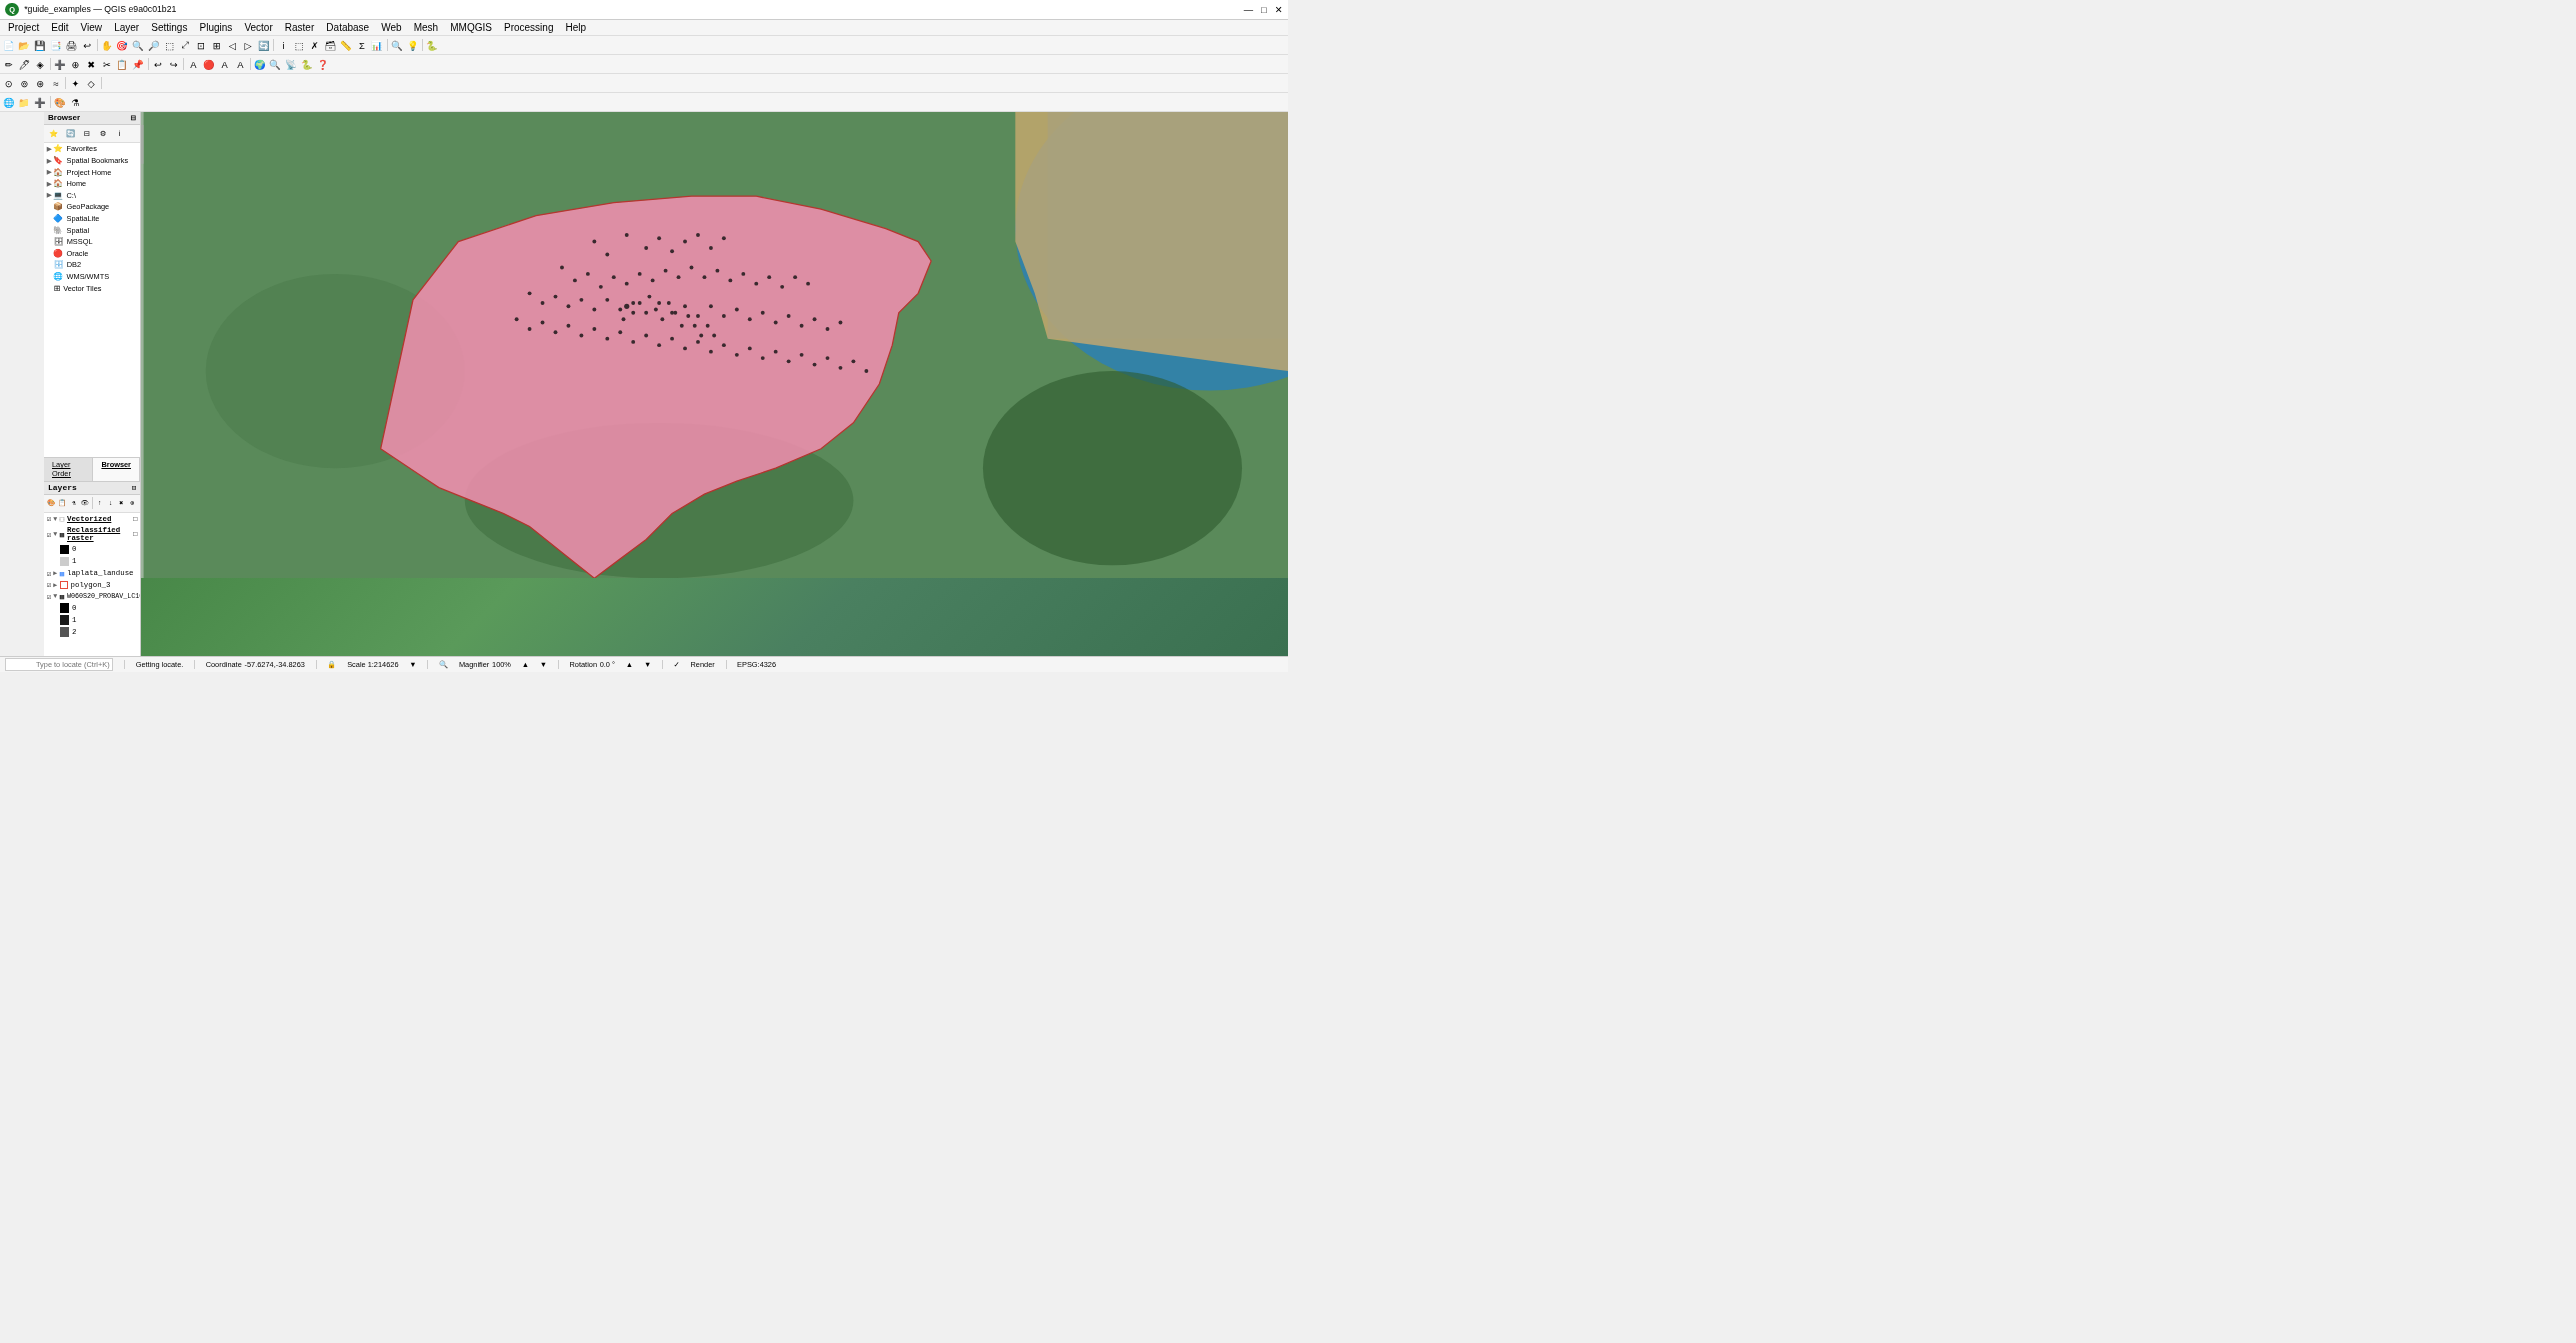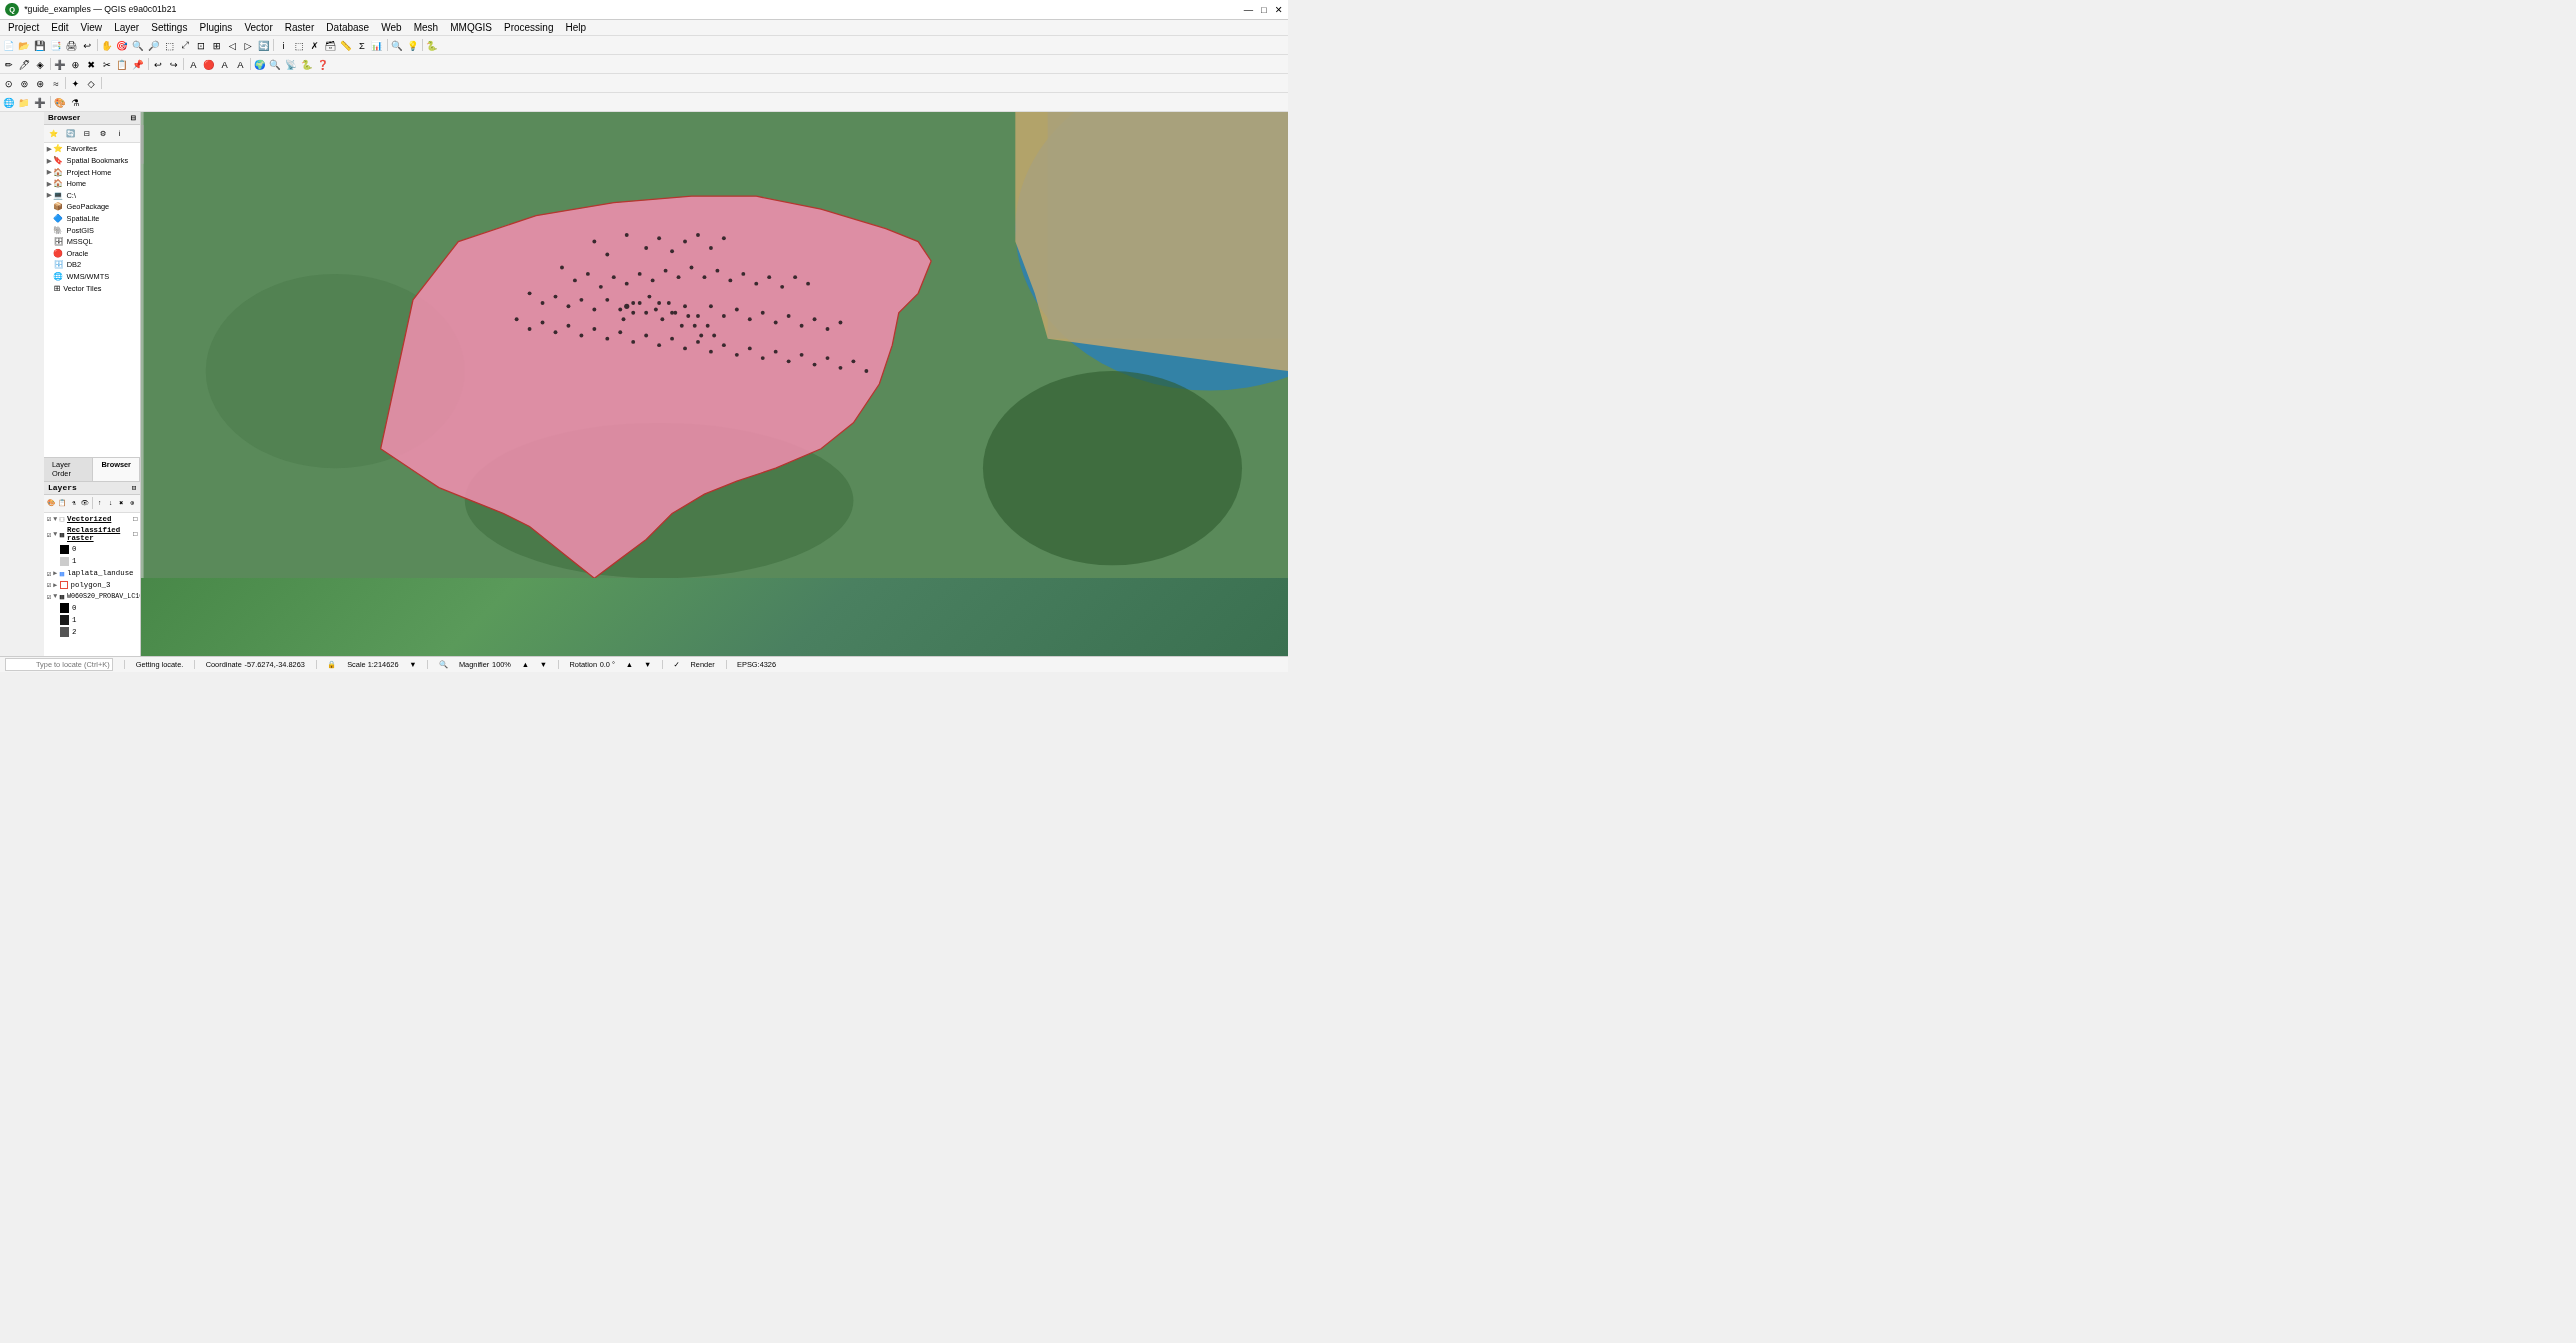--- a/index.html
+++ b/index.html
@@ -118,20 +118,21 @@
     .tab-bar {
       display: flex;
       background: #e0e0e0;
       border-top: 0.7px solid #ccc;
     }
     .tab {
       padding: 2.7px 8px;
       font-size: 7.4px;
       cursor: pointer;
       border-right: 0.7px solid #ccc;
+      text-decoration: underline;
     }
     .tab.active { background: #f9f9f9; font-weight: bold; }
     
     
     .layers-section {
       height: 175px;
       border-top: 0.7px solid #ccc;
       display: flex;
       flex-direction: column;
       font-family: Liberation Mono, monospace;
@@ -369,21 +370,21 @@
           <span>GeoPackage</span>
         </div>
         <div class="tree-item">
           <span class="arrow" style="visibility:hidden">▶</span>
           <span class="icon" style="color:#9b59b6">🔷</span>
           <span>SpatiaLite</span>
         </div>
         <div class="tree-item">
           <span class="arrow" style="visibility:hidden">▶</span>
           <span class="icon">🐘</span>
-          <span>PostGIS</span>
+          <span>Spatial</span>
         </div>
         <div class="tree-item">
           <span class="arrow" style="visibility:hidden">▶</span>
           <span class="icon">🗄</span>
           <span>MSSQL</span>
         </div>
         <div class="tree-item">
           <span class="arrow" style="visibility:hidden">▶</span>
           <span class="icon" style="color:#e74c3c">🔴</span>
           <span>Oracle</span>

